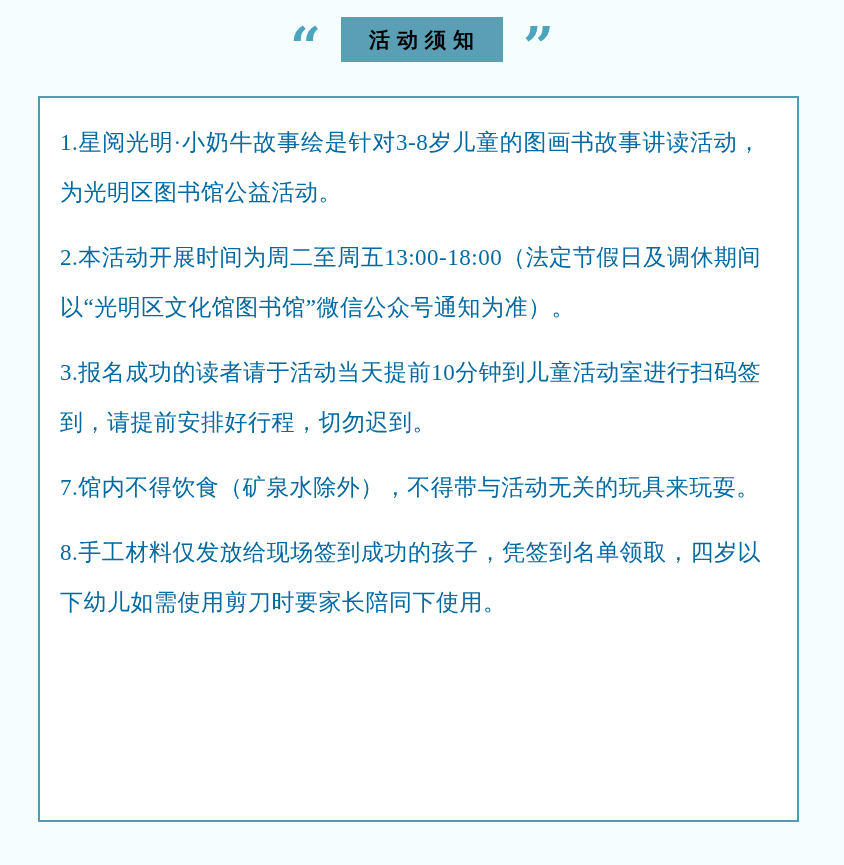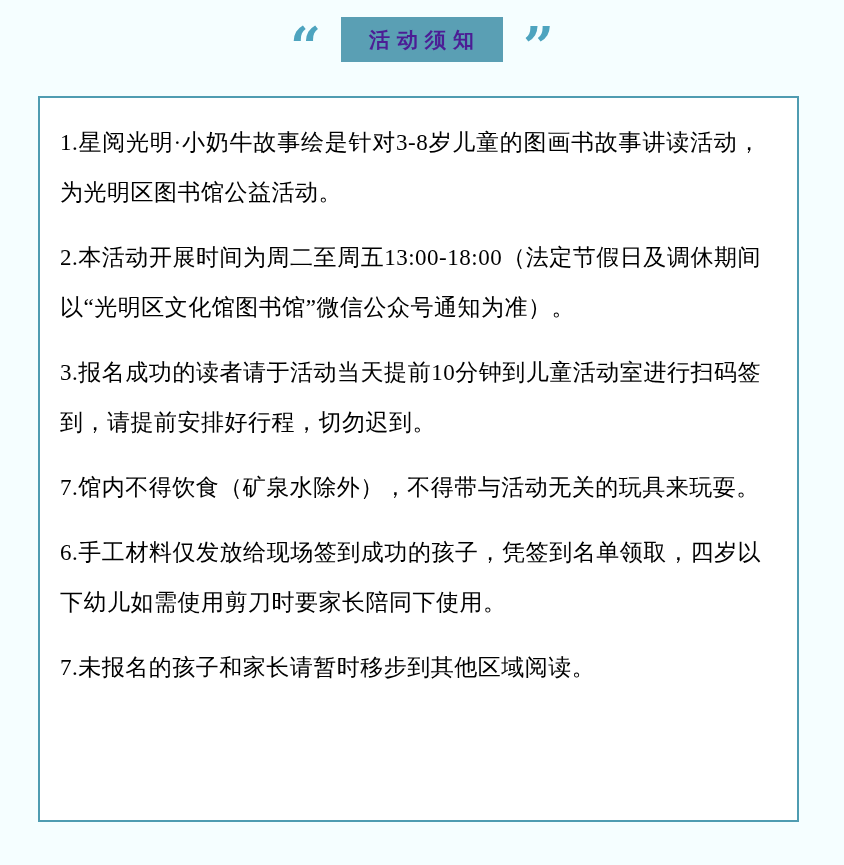--- a/index.html
+++ b/index.html
@@ -26,21 +26,21 @@
     font-family: "DejaVu Serif", serif;
     font-weight: bold;
     font-size: 54px;
     line-height: 0.62;
     margin-top: 14px;
     user-select: none;
   }
   .badge {
     display: inline-block;
     background: #5a9fb4;
-    color: #4c1d95;
+    color: #000000;
     font-family: "Liberation Sans", "DejaVu Sans", sans-serif;
     font-weight: bold;
     font-size: 21px;
     line-height: 45px;
     height: 45px;
     padding: 0 22px 0 28px;
     letter-spacing: 7px;
   }
   .notice-box {
     box-sizing: border-box;
@@ -48,38 +48,37 @@
     width: 761px;
     min-height: 726px;
     background: #ffffff;
     border: 2px solid #4f9cb1;
     padding: 20px 20px 8px 20px;
   }
   .notice-box p {
     margin: 0 16px 15px 0;
     font-size: 23px;
     line-height: 50px;
-    color: #000000;
+    color: #0369a1;
     letter-spacing: 0.5px;
     text-align: justify;
   }
 </style>
 </head>
 <body>
 
 <div class="page">
 
   <div class="header">
     <span class="quote">“</span>
     <span class="badge">活动须知</span>
     <span class="quote">”</span>
   </div>
 
   <div class="notice-box">
     <p>1.星阅光明·小奶牛故事绘是针对3-8岁儿童的图画书故事讲读活动，为光明区图书馆公益活动。</p>
     <p>2.本活动开展时间为周二至周五13:00-18:00（法定节假日及调休期间以“光明区文化馆图书馆”微信公众号通知为准）。</p>
     <p>3.报名成功的读者请于活动当天提前10分钟到儿童活动室进行扫码签到，请提前安排好行程，切勿迟到。</p>
     <p>7.馆内不得饮食（矿泉水除外），不得带与活动无关的玩具来玩耍。</p>
-    <p>6.手工材料仅发放给现场签到成功的孩子，凭签到名单领取，四岁以下幼儿如需使用剪刀时要家长陪同下使用。</p>
-    <p>7.未报名的孩子和家长请暂时移步到其他区域阅读。</p>
+    <p>8.手工材料仅发放给现场签到成功的孩子，凭签到名单领取，四岁以下幼儿如需使用剪刀时要家长陪同下使用。</p>
   </div>
 
 </div>
 
 </body></html>

